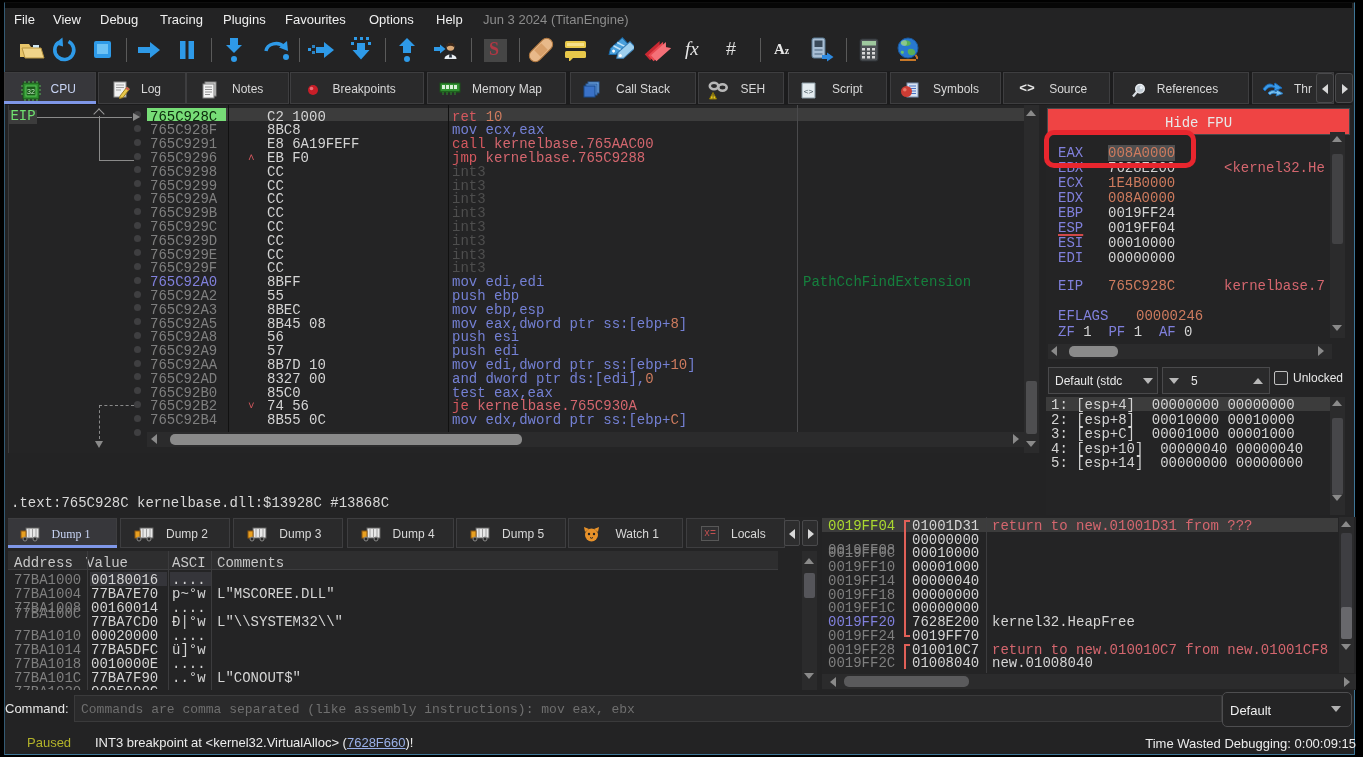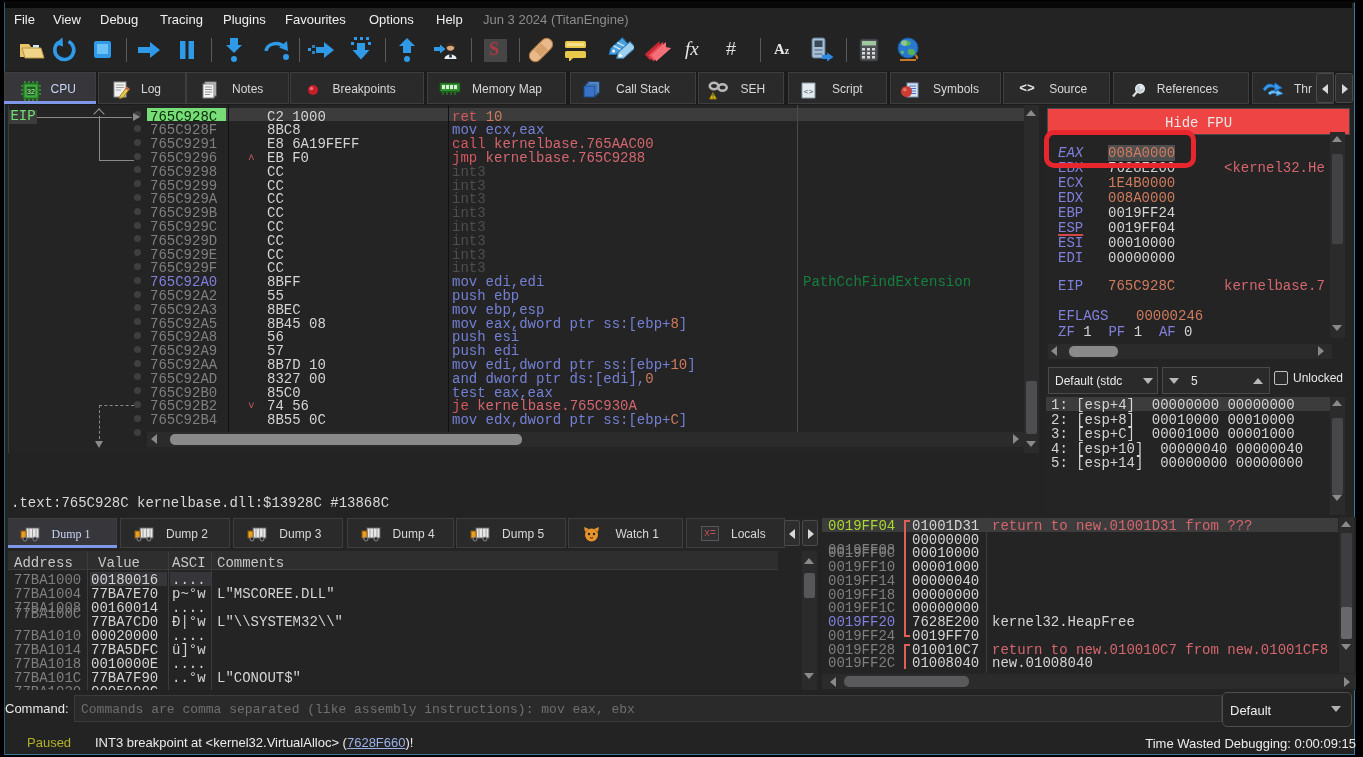--- a/index.html
+++ b/index.html
@@ -402,21 +402,21 @@
     <div class="adn" style="left:1018px;top:336px;"></div>
     <div class="thumb" style="left:1018px;top:276px;width:11px;height:53px;"></div>
     <div class="sbh" style="left:139px;top:327px;width:877px;"></div>
     <div class="alf" style="left:143px;top:329px;"></div>
     <div class="art" style="left:1005px;top:329px;"></div>
     <div class="thumb" style="left:162px;top:329px;width:352px;height:11px;background:#8a8a8a;border-radius:5px;"></div>
   </div>
 <div class="abs" style="left:1046px;top:105px;width:306px;height:410px;">
     <div class="abs" style="left:0;top:0;width:306px;height:410px;background:#242425;"></div>
     <div class="abs mono" style="left:1px;top:2.5px;width:303px;height:27px;border:1px solid #48484a;background:#ef4444;color:#e8e8e8;font-size:14px;line-height:28px;text-align:center;">Hide FPU</div>
-    <div class="row cp" style="left:12px;top:39.9px;font-size:14px;font-style:italic;">EAX</div>
+    <div class="row cp" style="left:12px;top:39.9px;font-size:14px;">EAX</div>
     <div class="row co" style="left:62px;top:39.9px;font-size:14px;background:#4f4f50;">008A0000</div>
     <div class="row cp" style="left:12px;top:54.8px;font-size:14px;">EBX</div>
     <div class="row cw" style="left:62px;top:54.8px;font-size:14px;">7628E200</div>
     <div class="row ck" style="left:178px;top:54.8px;font-size:14px;">&lt;kernel32.He</div>
     <div class="row cp" style="left:12px;top:69.8px;font-size:14px;">ECX</div>
     <div class="row co" style="left:62px;top:69.8px;font-size:14px;">1E4B0000</div>
     <div class="row cp" style="left:12px;top:84.7px;font-size:14px;">EDX</div>
     <div class="row co" style="left:62px;top:84.7px;font-size:14px;">008A0000</div>
     <div class="row cp" style="left:12px;top:99.7px;font-size:14px;">EBP</div>
     <div class="row cw" style="left:62px;top:99.7px;font-size:14px;">0019FF24</div>
@@ -534,21 +534,21 @@
       <div class="lbl" style="left:44px;top:8px;">Locals</div>
     </div>
     <div class="abs" style="left:776px;top:3px;width:16px;height:26px;background:#2d2d2e;border:1px solid #4a4a4c;border-radius:2px;">
       <div class="alf" style="left:4px;top:8px;border-right-color:#d8d8d8;"></div>
     </div>
     <div class="abs" style="left:794px;top:3px;width:16px;height:26px;background:#2d2d2e;border:1px solid #4a4a4c;border-radius:2px;">
       <div class="art" style="left:5px;top:8px;border-left-color:#d8d8d8;"></div>
     </div>
     <div class="abs" style="left:0px;top:34px;width:770px;height:19px;background:#2e2e2f;border-bottom:1px solid #3c3c3e;"></div>
     <div class="row" style="left:6px;top:38px;font-size:14px;color:#c8c8c8;">Address</div>
-    <div class="row" style="left:90px;top:38px;font-size:14px;color:#c8c8c8;">Value</div>
+    <div class="row" style="left:78px;top:38px;font-size:14px;color:#c8c8c8;">Value</div>
     <div class="row" style="left:164px;top:38px;font-size:14px;color:#c8c8c8;">ASCI</div>
     <div class="row" style="left:209px;top:38px;font-size:14px;color:#c8c8c8;">Comments</div>
     <div class="abs" style="left:79px;top:34px;width:1px;height:139px;background:#3c3c3e;"></div>
     <div class="abs" style="left:160px;top:34px;width:1px;height:139px;background:#3c3c3e;"></div>
     <div class="abs" style="left:203px;top:34px;width:1px;height:139px;background:#3c3c3e;"></div>
     <div class="abs" style="left:82px;top:55px;width:77px;height:14px;background:#35353a;"></div>
     <div class="abs" style="left:162px;top:55px;width:41px;height:14px;background:#35353a;"></div>
     <div class="row cg" style="left:6px;top:56.7px;font-size:14px;line-height:13px;">77BA1000</div>
     <div class="row cw" style="left:83px;top:56.7px;font-size:14px;line-height:13px;">00180016</div>
     <div class="row cw" style="left:164px;top:56.7px;font-size:14px;line-height:13px;">....</div>

